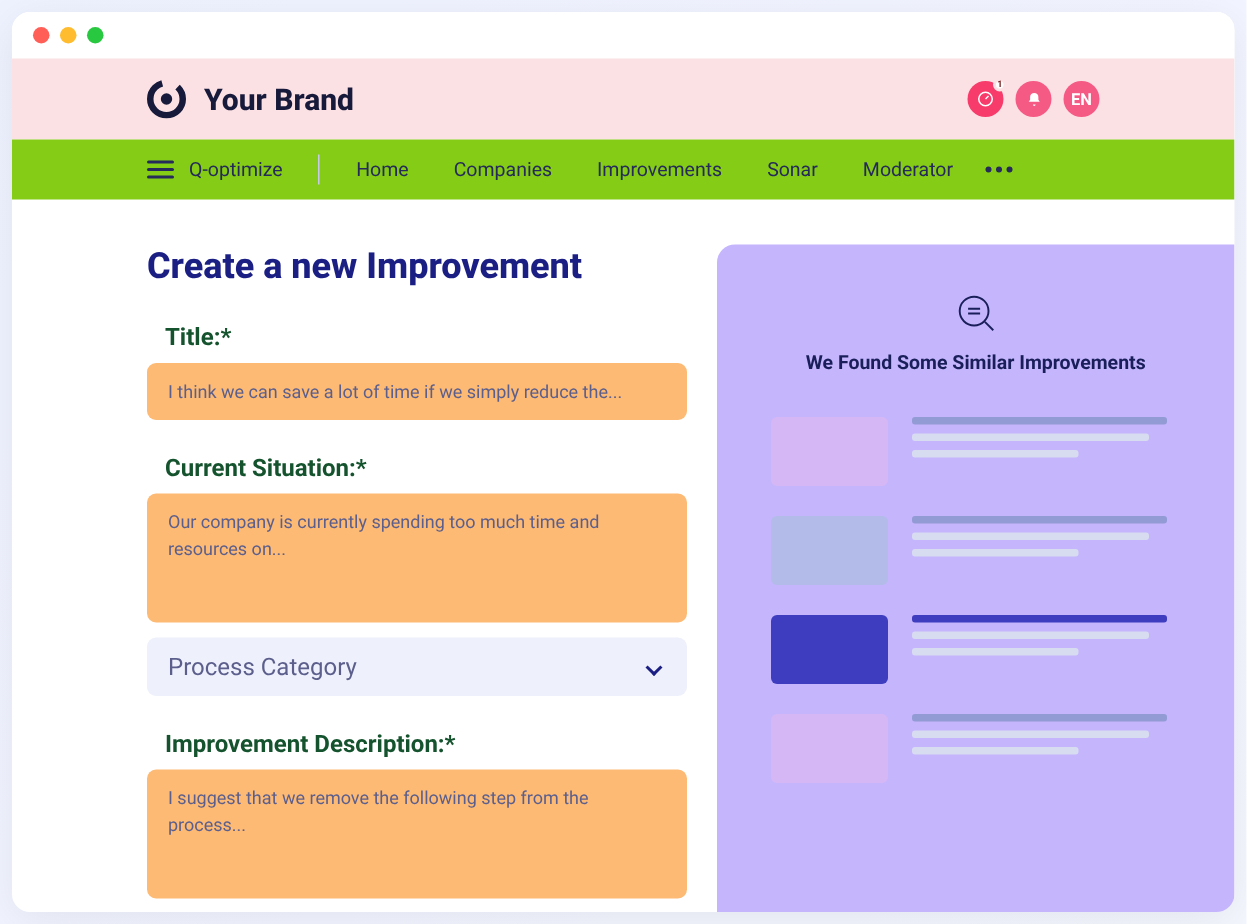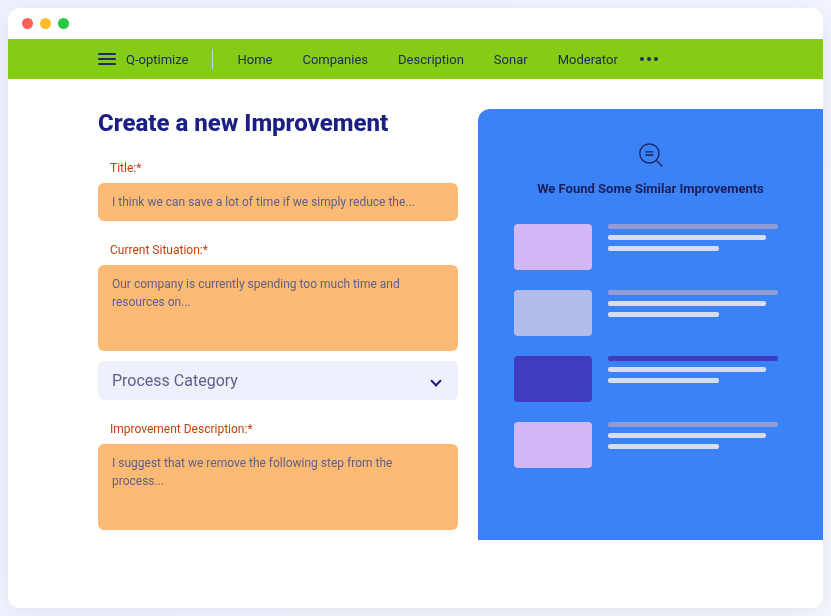--- a/index.html
+++ b/index.html
@@ -25,26 +25,26 @@
     .hamburger { display: flex; flex-direction: column; gap: 3px; }
     .hamburger span { width: 18px; height: 2px; background: #252a5a; border-radius: 1px; }
     .divider { width: 1px; height: 20px; background: #c7cbe8; margin: 0 6px; }
     .nav-links { display: flex; gap: 30px; }
     .nav-link { cursor: pointer; color: #252a5a; }
     .nav-more { display: flex; gap: 3px; cursor: pointer; padding: 4px; }
     .nav-more span { width: 4px; height: 4px; background: #252a5a; border-radius: 50%; }
     .content { display: flex; gap: 20px; padding: 30px 0 0 90px; }
     .form-col { flex: 0 0 360px; }
     .page-title { color: #1b1f83; font-weight: 800; font-size: 24px; margin-bottom: 24px; }
-    .field-label { color: #c2410c; font-weight: 400; font-size: 12px; margin: 0 0 8px 12px; }
+    .field-label { color: #14532d; font-weight: 700; font-size: 16px; margin: 0 0 8px 12px; }
     .input-block { background: #fdba74; border-radius: 6px; padding: 10px 14px; font-size: 12px; color: #5c5f8c; margin-bottom: 22px; line-height: 1.5; }
     .input-tall { min-height: 86px; margin-bottom: 10px; }
     .select-block { background: #eef0fb; border-radius: 6px; padding: 10px 14px; font-size: 16px; color: #5c5f8c; margin-bottom: 22px; display: flex; justify-content: space-between; align-items: center; cursor: pointer; }
     .chevron { border: solid #1b1f83; border-width: 0 2px 2px 0; display: inline-block; padding: 3px; transform: rotate(45deg); margin-right: 4px; }
-    .aside { flex: 1; background: #3b82f6; border-top-left-radius: 12px; padding: 30px 36px 0 36px; }
+    .aside { flex: 1; background: #c4b5fd; border-top-left-radius: 12px; padding: 30px 36px 0 36px; }
     .aside-head { display: flex; flex-direction: column; align-items: center; gap: 10px; margin-bottom: 28px; }
     .search-icon { width: 32px; height: 32px; }
     .aside-title { font-weight: 700; font-size: 13px; color: #1a1f5a; text-align: center; }
     .result-list { display: flex; flex-direction: column; gap: 20px; }
     .result-row { display: flex; gap: 16px; align-items: flex-start; }
     .thumb { width: 78px; height: 46px; border-radius: 4px; flex-shrink: 0; }
     .t-purple { background: #d6b7f5; }
     .t-blue { background: #b3bce8; }
     .t-darkblue { background: #3e3dbf; }
     .lines { display: flex; flex-direction: column; gap: 6px; flex: 1; }
@@ -57,35 +57,61 @@
 </head>
 <body>
 
 <div class="window">
   <div class="titlebar">
     <div class="dot red"></div>
     <div class="dot amber"></div>
     <div class="dot green"></div>
   </div>
 
+  <div class="brandbar">
+    <div class="brand-left">
+      <svg class="brand-logo" viewBox="0 0 24 24">
+        <circle cx="12" cy="12" r="10" fill="none" stroke="#171a3a" stroke-width="4" stroke-dasharray="52 10" transform="rotate(-45 12 12)"></circle>
+        <circle cx="12" cy="12" r="3.5" fill="#171a3a"></circle>
+      </svg>
+      <span class="brand-name">Your Brand</span>
+    </div>
+    <div class="brand-right">
+      <div class="brand-icon-btn">
+        <svg width="12" height="12" viewBox="0 0 24 24">
+            <circle cx="12" cy="12" r="9" fill="none" stroke="#fff" stroke-width="2"></circle>
+            <path d="M12 12 L16 8" stroke="#fff" stroke-width="2"></path>
+          </svg>
+        <span class="badge-dot">1</span>
+      </div>
+      <div class="brand-icon-btn solid">
+        <svg width="11" height="11" viewBox="0 0 24 24">
+            <path d="M12 2a6 6 0 00-6 6v4l-2 3h16l-2-3V8a6 6 0 00-6-6zM10 19a2 2 0 004 0z"></path>
+          </svg>
+      </div>
+      <div class="brand-icon-btn solid">
+        <span class="lang-pill">EN</span>
+      </div>
+    </div>
+  </div>
 
   <div class="navbar">
     <div class="menu-toggle">
       <div class="hamburger">
         <span></span>
           <span></span>
           <span></span>
       </div>
       <span>Q-optimize</span>
     </div>
     <div class="divider"></div>
     <div class="nav-links">
       <span class="nav-link">Home</span>
       <span class="nav-link">Companies</span>
-      <span class="nav-link">Description</span>
+      <span class="nav-link">Improvements</span>
       <span class="nav-link">Sonar</span>
       <span class="nav-link">Moderator</span>
     </div>
     <div class="nav-more">
       <span></span>
         <span></span>
         <span></span>
     </div>
   </div>
 

